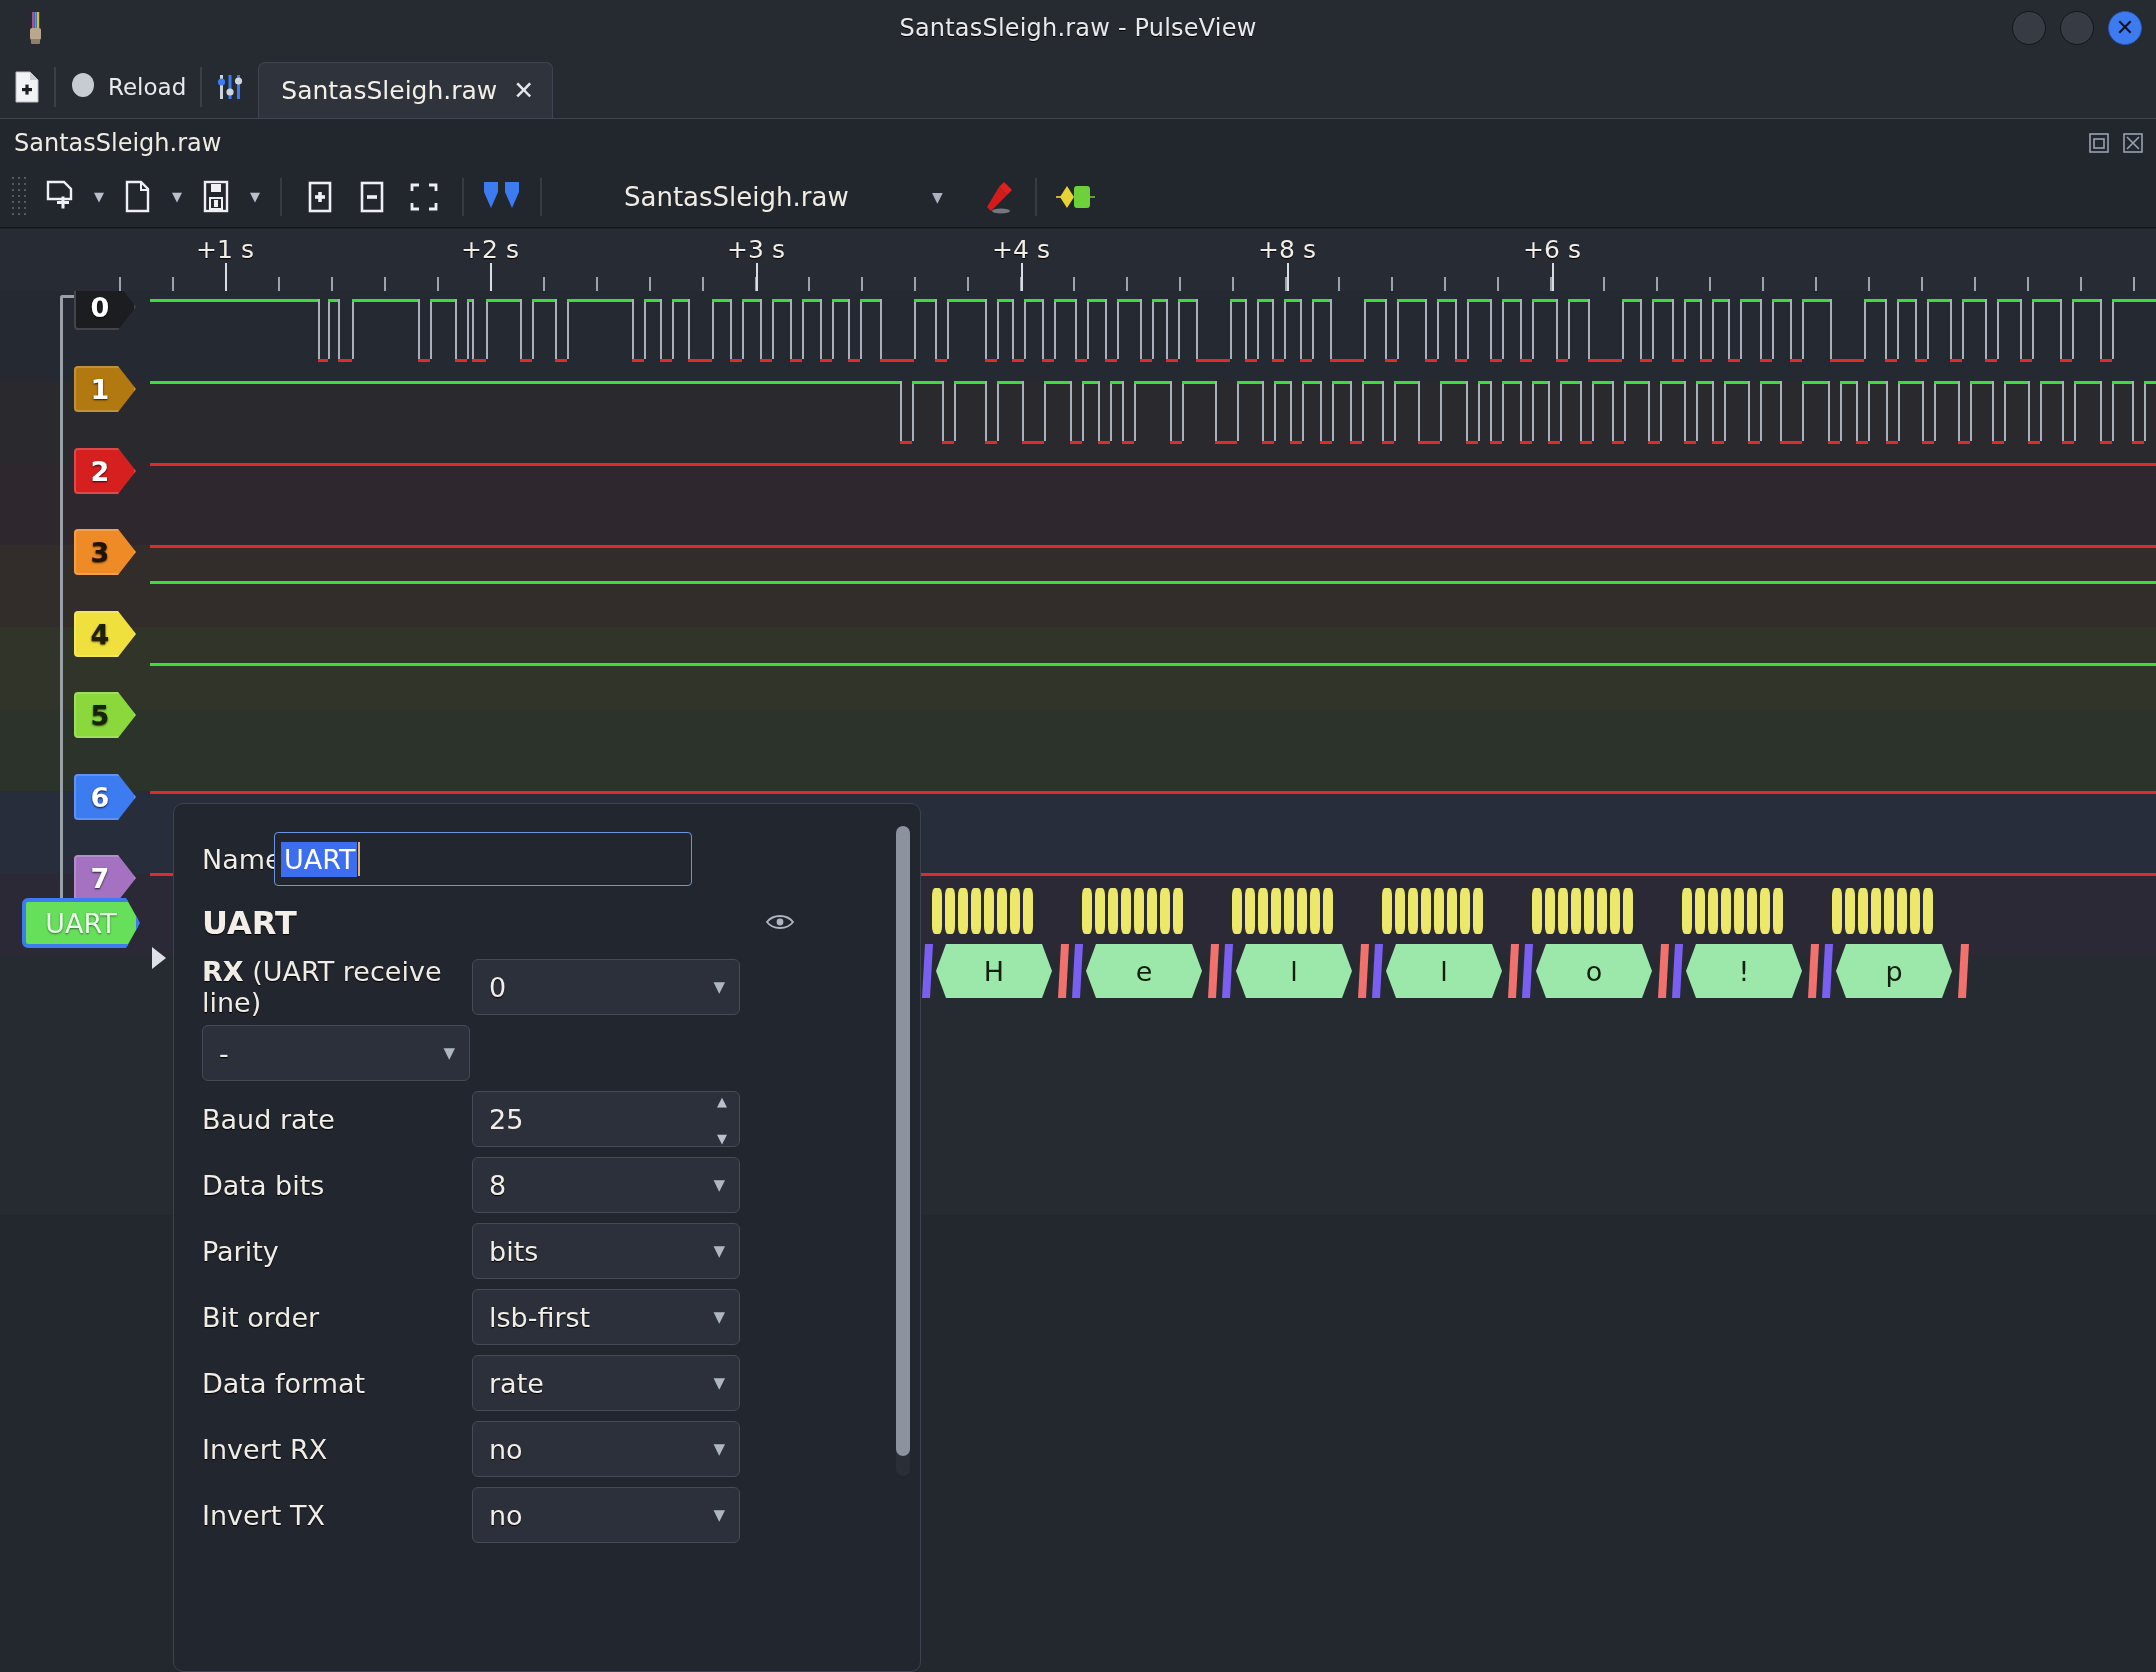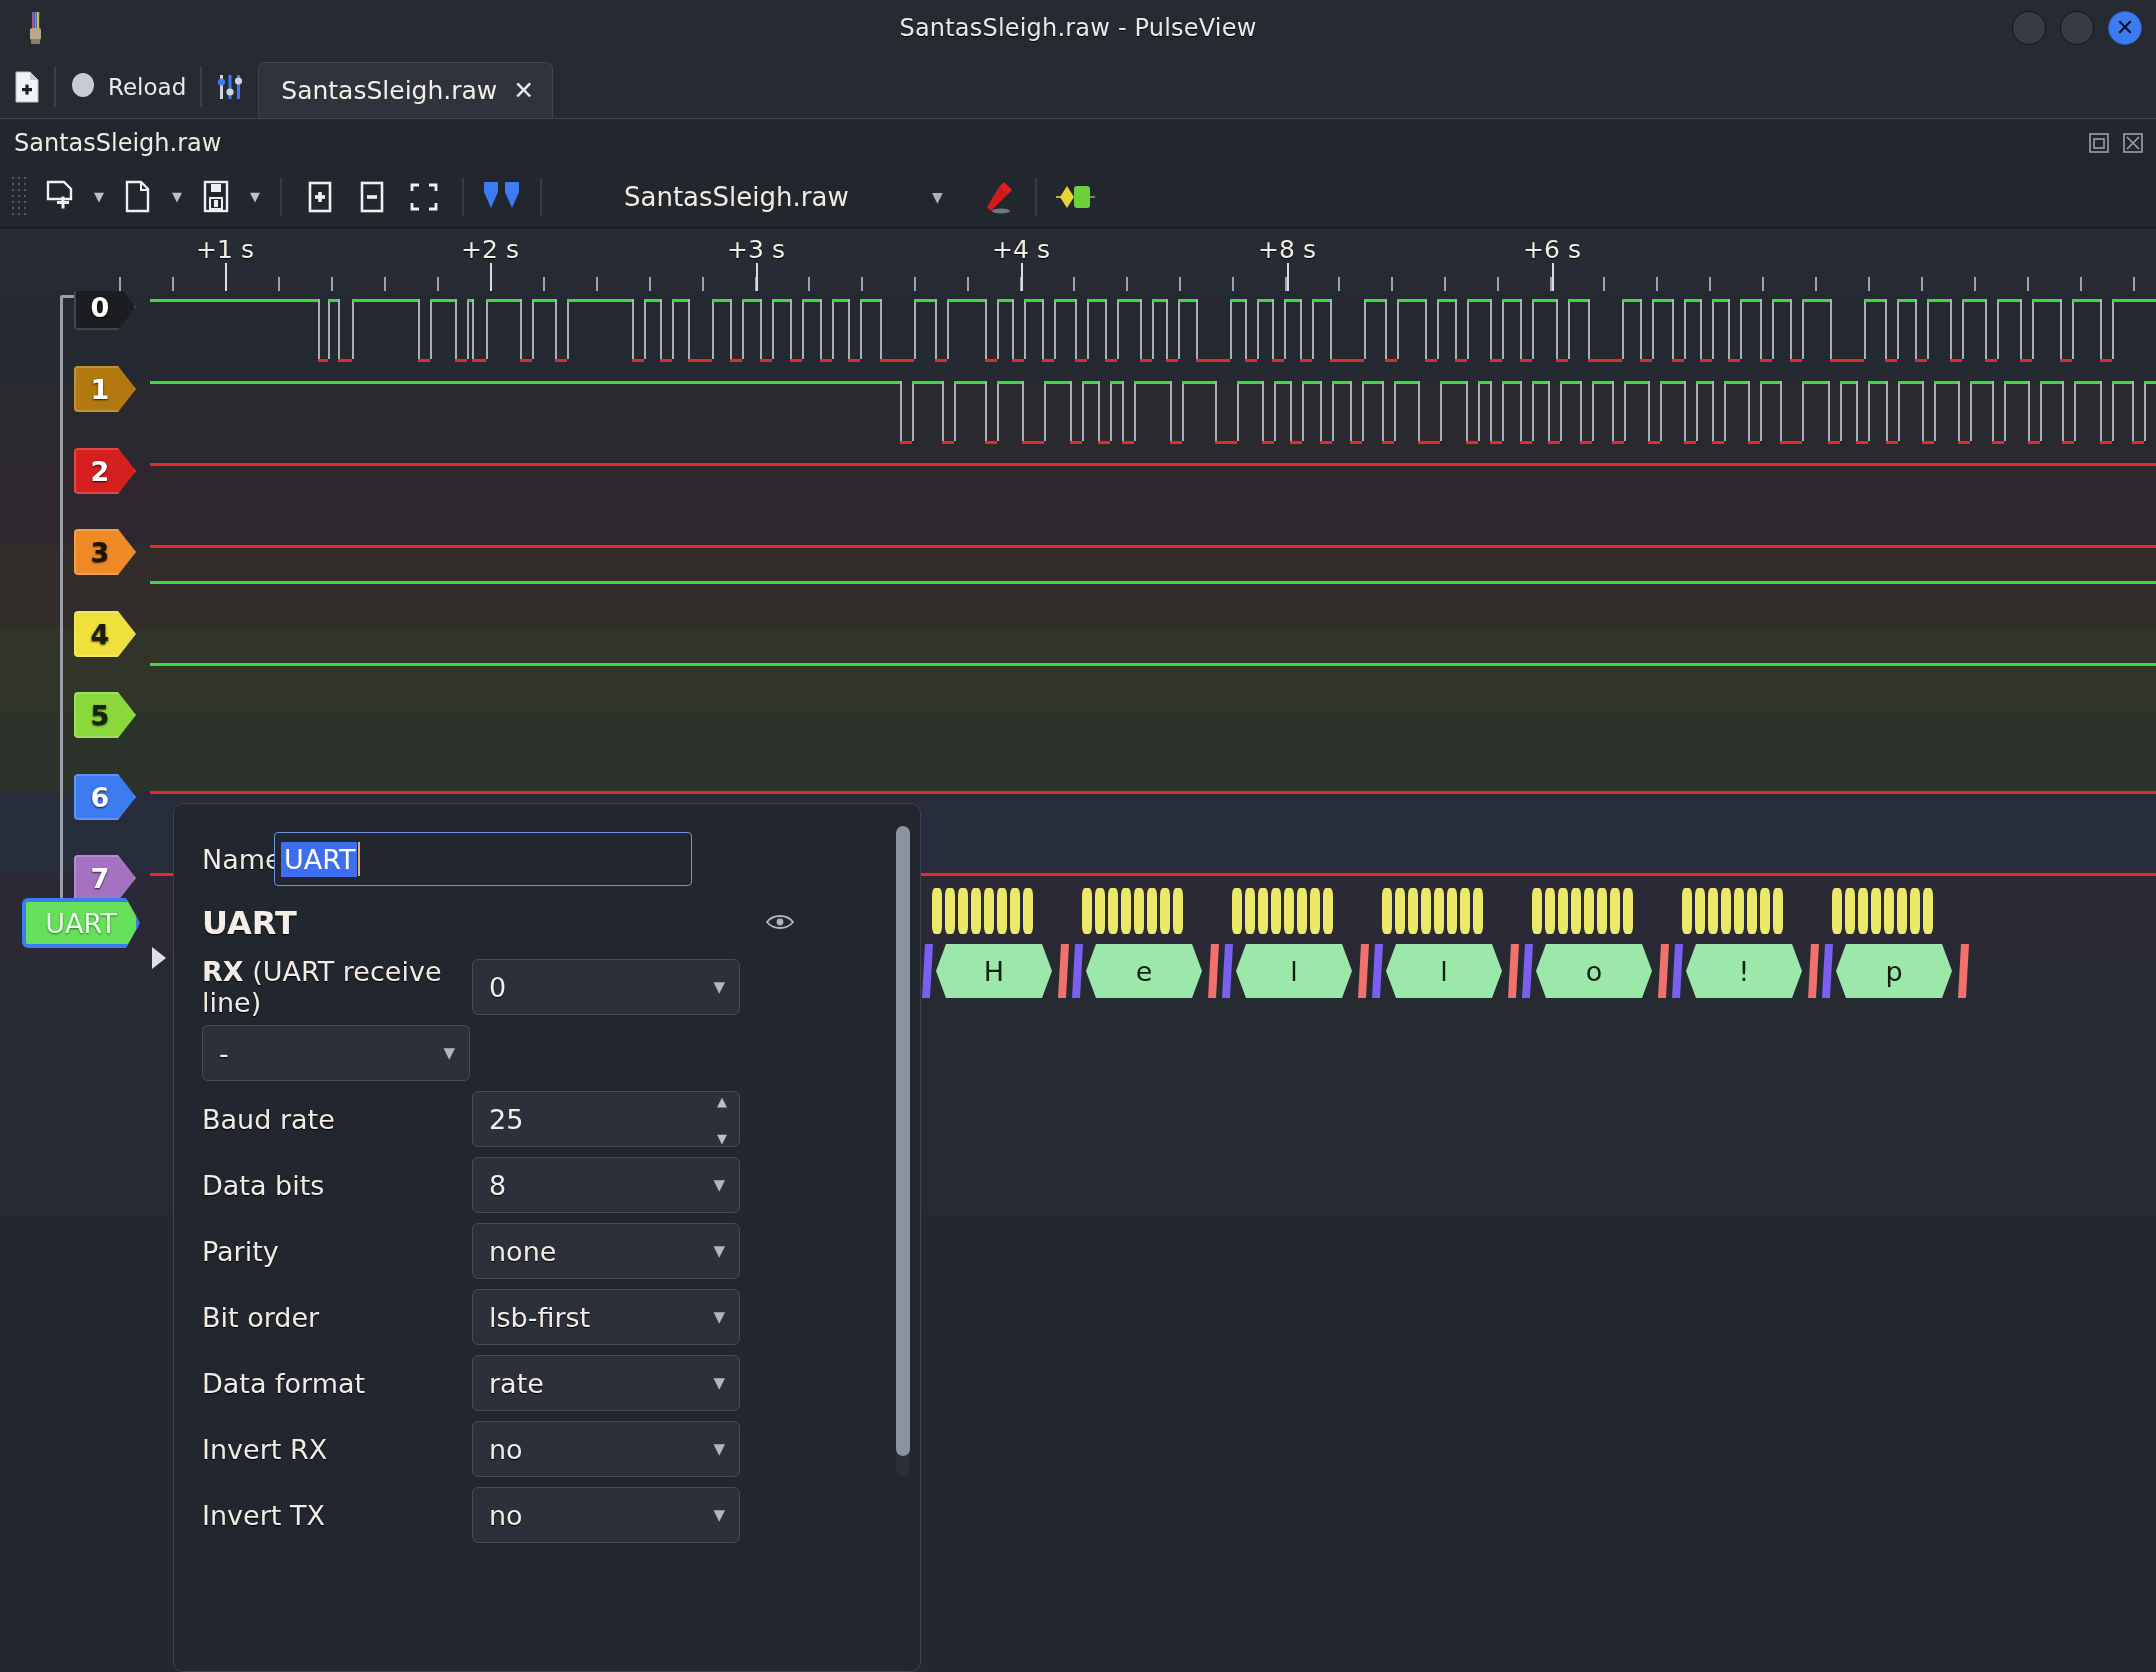--- a/index.html
+++ b/index.html
@@ -964,21 +964,21 @@
             <div class="combo">
               <span class="cv">8</span>
               <span class="carr">▼</span>
             </div>
           </div>
         </div>
         <div class="frow">
           <div class="flabel"><span>Parity</span></div>
           <div class="fctl">
             <div class="combo">
-              <span class="cv">none</span>
+              <span class="cv">bits</span>
               <span class="carr">▼</span>
             </div>
           </div>
         </div>
         <div class="frow">
           <div class="flabel"><span>Bit order</span></div>
           <div class="fctl">
             <div class="combo">
               <span class="cv">lsb-first</span>
               <span class="carr">▼</span>

